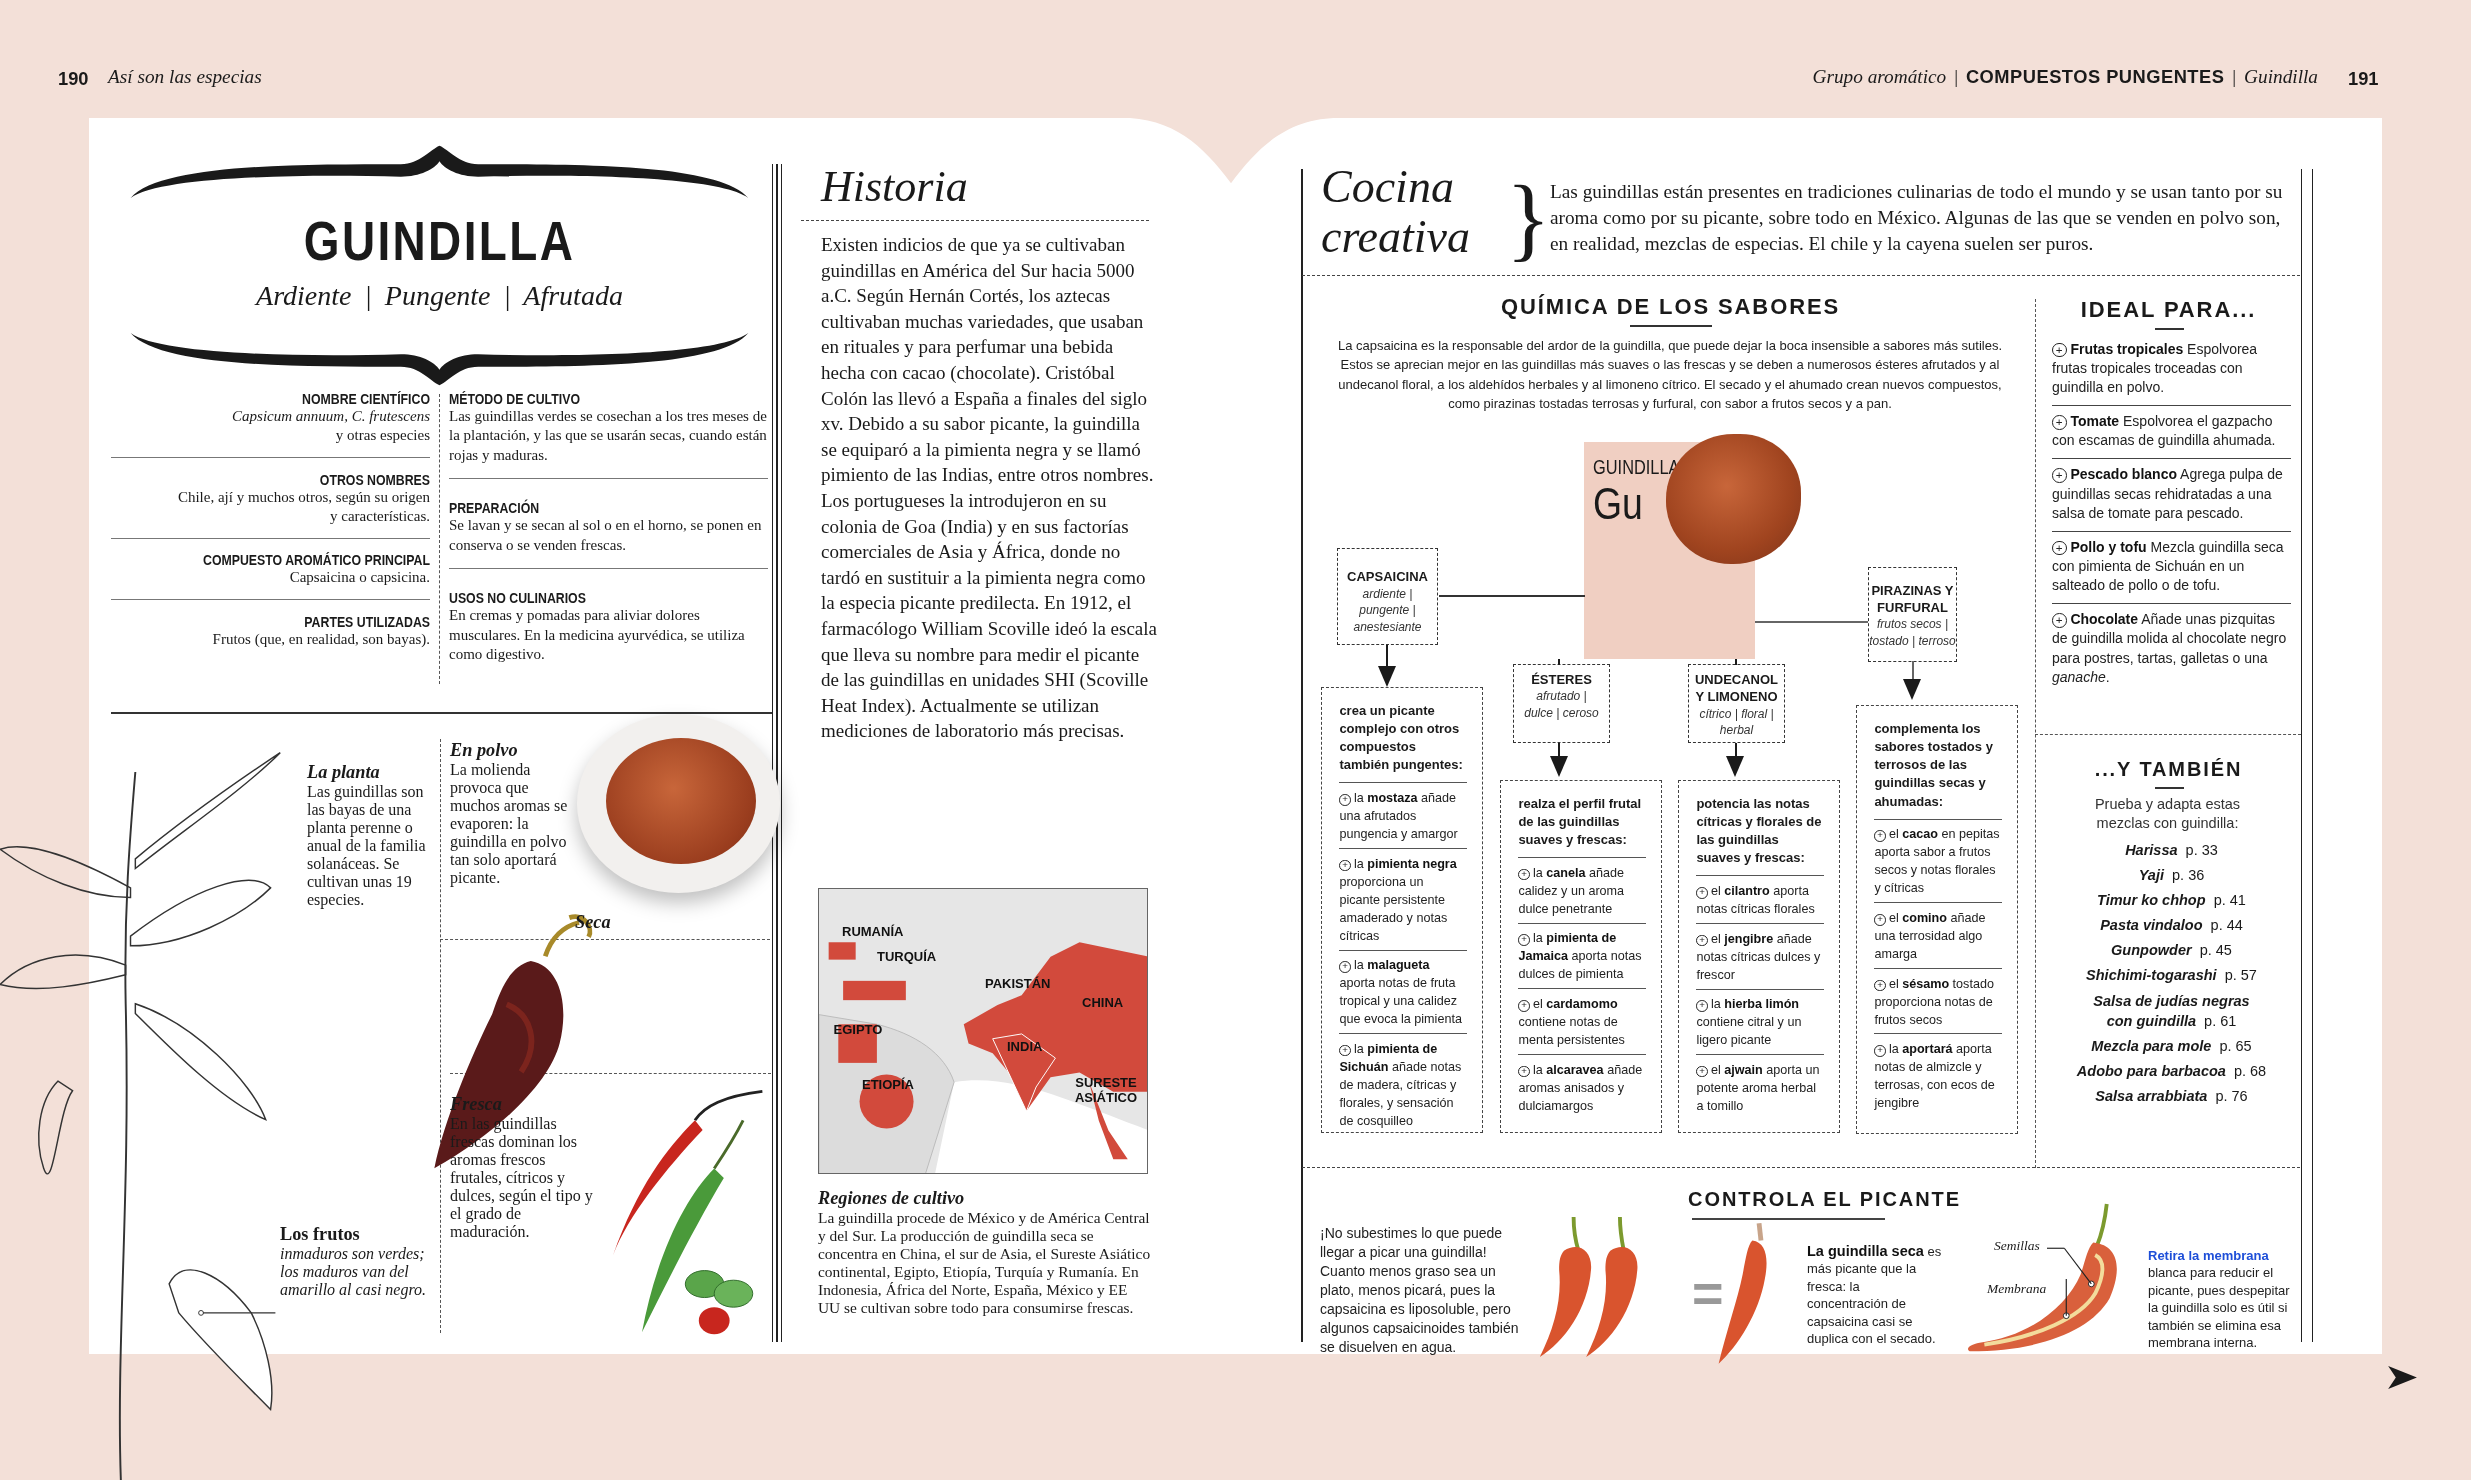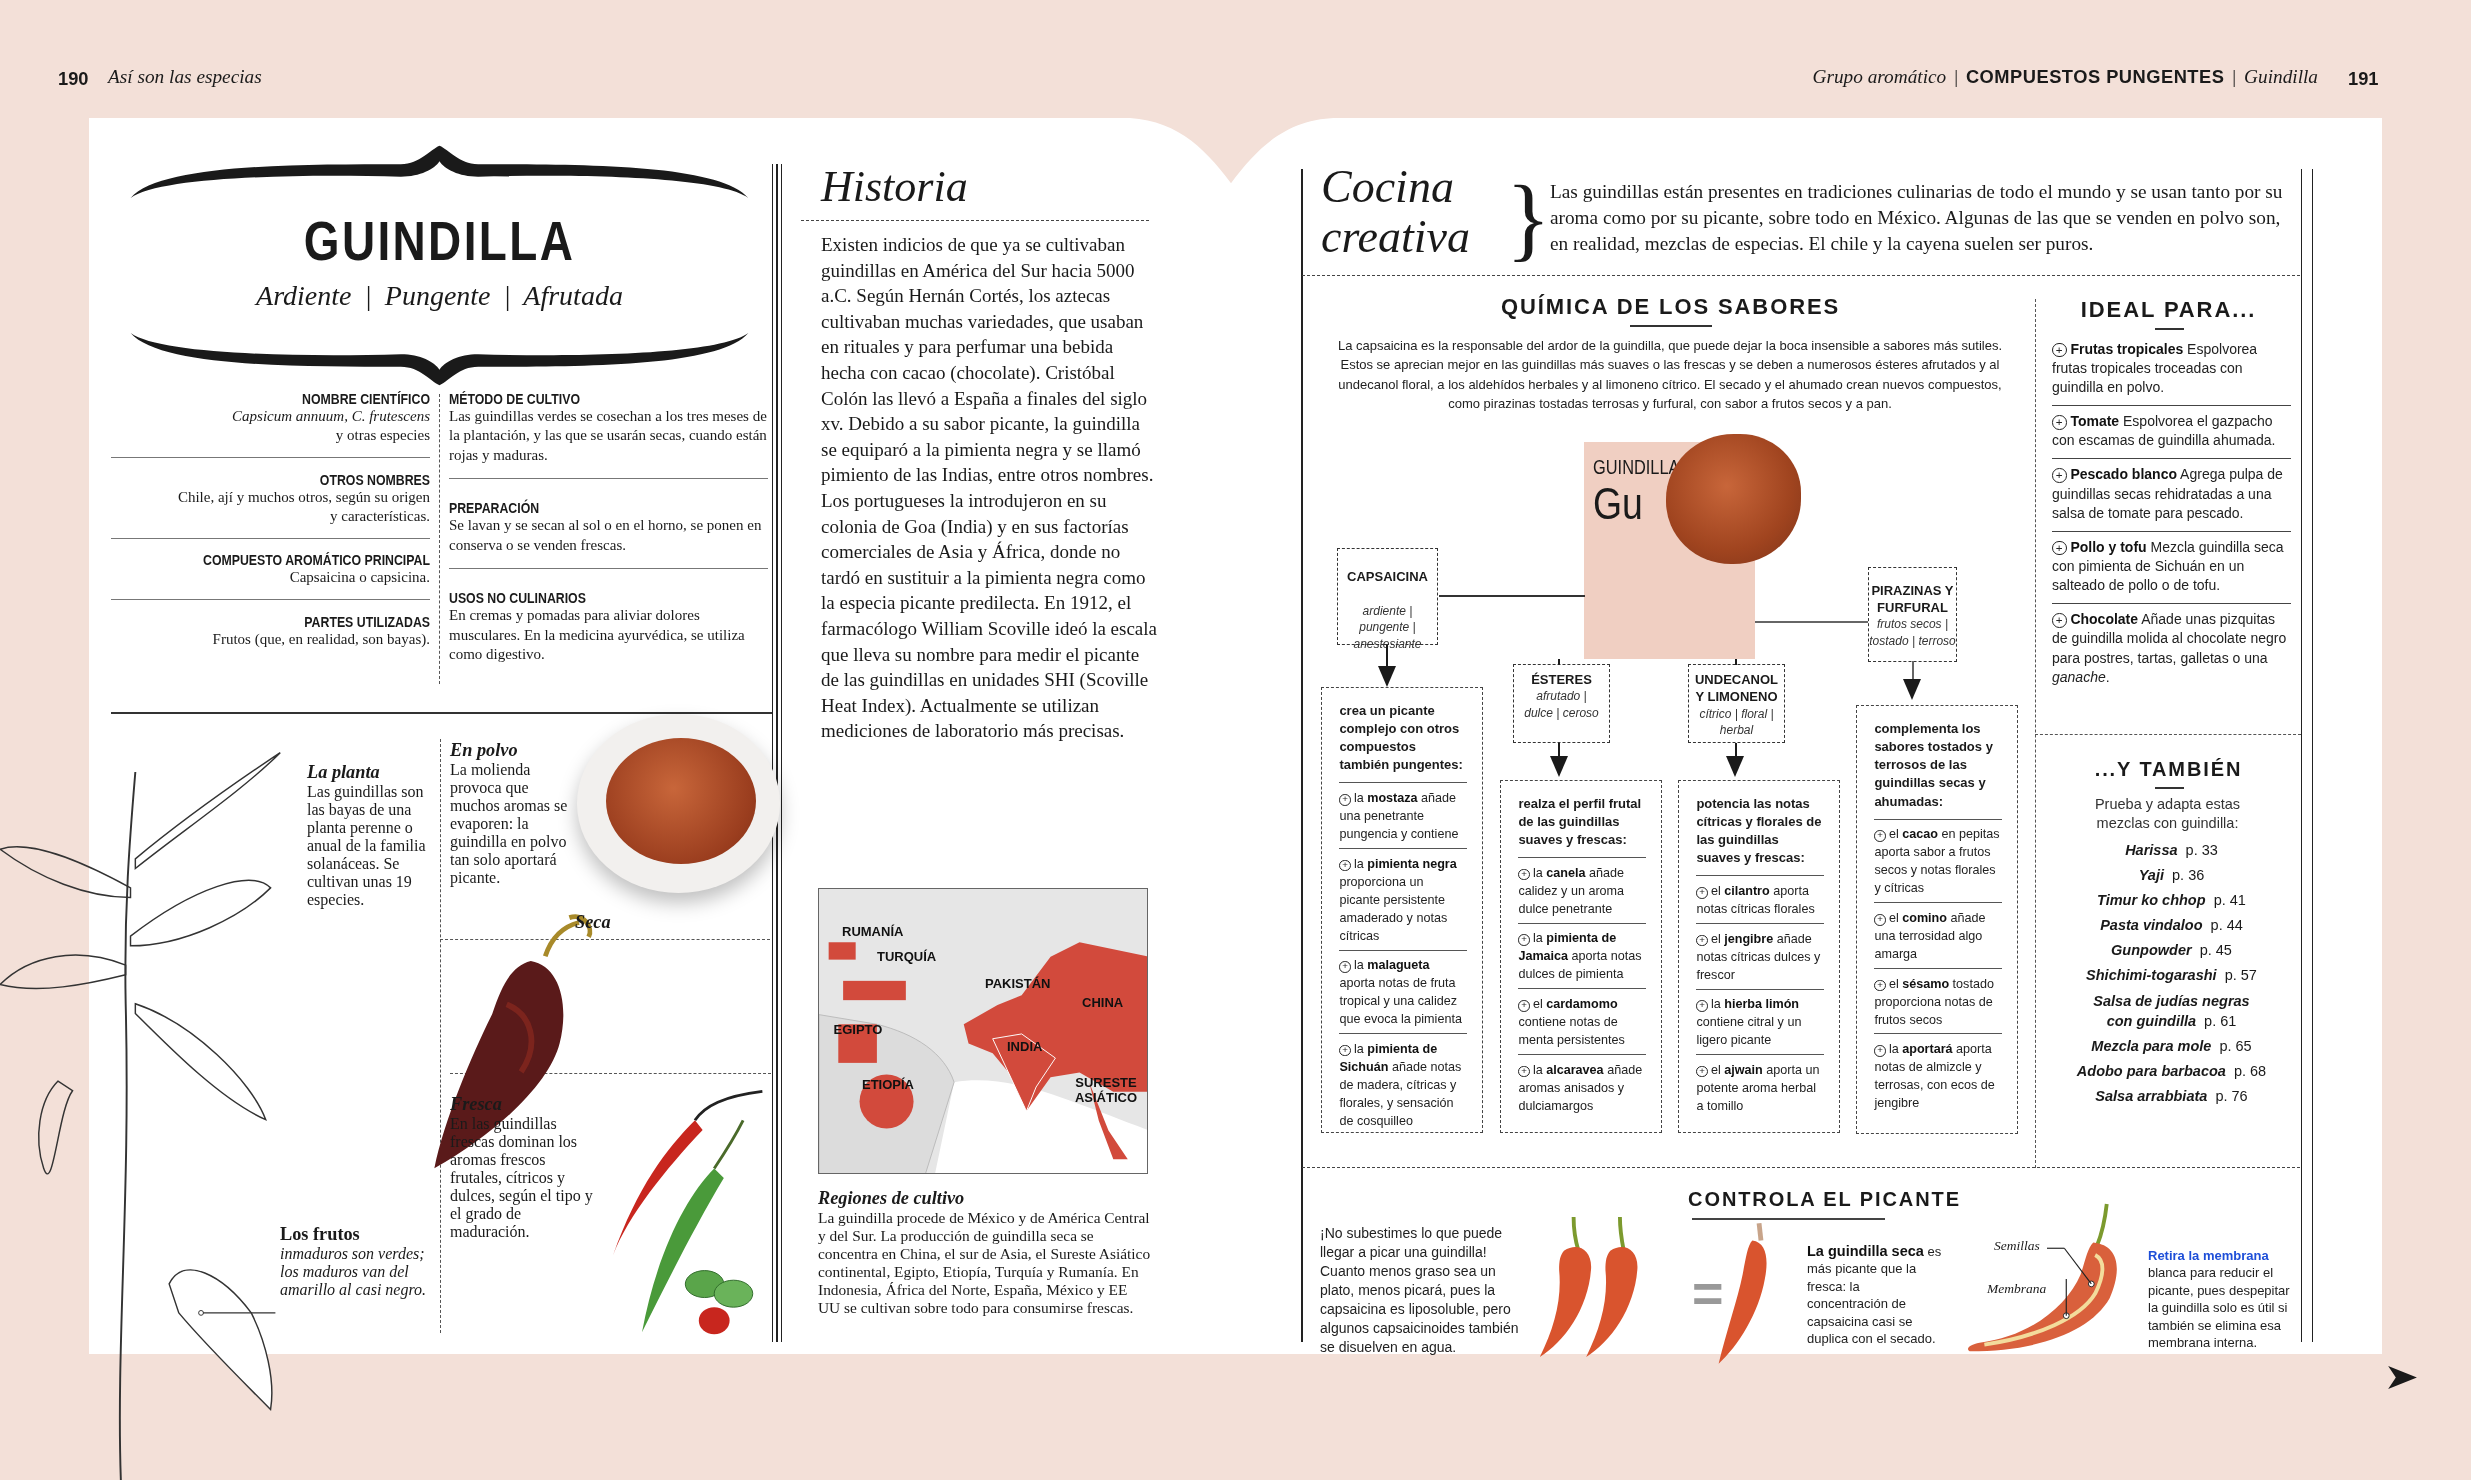--- a/index.html
+++ b/index.html
@@ -248,21 +248,21 @@
 <div class="abs small-sans" style="left:1337px;top:336px;width:666px;text-align:center;font-size:13px;line-height:19.3px;color:#222;">La capsaicina es la responsable del ardor de la guindilla, que puede dejar la boca insensible a sabores más sutiles. Estos se aprecian mejor en las guindillas más suaves o las frescas y se deben a numerosos ésteres afrutados y al undecanol floral, a los aldehídos herbales y al limoneno cítrico. El secado y el ahumado crean nuevos compuestos, como pirazinas tostadas terrosas y furfural, con sabor a frutos secos y a pan.</div>
 
 <div class="abs" style="left:1584px;top:442px;width:171px;height:217px;background:#f0cfc2;">
   <div class="sans" style="position:absolute;left:8.7px;top:14.5px;font-size:19.3px;transform:scaleX(0.85);transform-origin:left;">GUINDILLA</div>
   <div class="sans" style="position:absolute;left:8.7px;top:37px;font-size:44px;transform:scaleX(0.85);transform-origin:left;">Gu</div>
 </div>
 <div class="abs" style="left:1666px;top:434px;width:135px;height:130px;border-radius:50% 45% 50% 48%;background:radial-gradient(circle at 45% 40%, #c8663a, #a0441f 60%, #7c3218);"></div>
 
 <div class="dash-box" style="left:1337px;top:548px;width:101px;height:97px;padding-top:19.3px;">
   <div class="box-title">CAPSAICINA</div>
-  <div class="box-sub" style="padding:0 3.9px;margin-top:17px;">ardiente | pungente | anestesiante</div>
+  <div class="box-sub" style="padding:0 3.9px;">ardiente | pungente | anestesiante</div>
 </div>
 <div class="hline" style="left:1439px;top:595px;width:146px;"></div>
 <div class="vline" style="left:1386px;top:645px;height:25px;"></div>
 <div class="arrow-down" style="left:1378px;top:666px;"></div>
 
 <div class="dash-box" style="left:1513px;top:664px;width:97px;height:79px;padding-top:5.8px;">
   <div class="box-title">ÉSTERES</div>
   <div class="box-sub" style="padding:0 9.7px;">afrutado | dulce | ceroso</div>
 </div>
 <div class="vline" style="left:1558px;top:659px;height:5.8px;"></div>
@@ -280,21 +280,21 @@
 <div class="dash-box" style="left:1868px;top:567px;width:89px;height:95px;padding-top:13.5px;">
   <div class="box-title">PIRAZINAS Y FURFURAL</div>
   <div class="box-sub">frutos secos | tostado | terroso</div>
 </div>
 <div class="hline" style="left:1755px;top:621px;width:113px;background:#666;"></div>
 <div class="vline" style="left:1912px;top:661px;height:21px;background:#666;"></div>
 <div class="arrow-down" style="left:1903px;top:679px;"></div>
 
 <div class="col-box" style="left:1321px;top:687px;width:162px;height:446px;">
   <div class="col-lead">crea un picante complejo con otros compuestos también pungentes:</div>
-  <div class="col-item"><span class="plus">+</span><span>la</span> <span class="k">mostaza</span> <span>añade una penetrante pungencia y contiene</span></div>
+  <div class="col-item"><span class="plus">+</span><span>la</span> <span class="k">mostaza</span> <span>añade una afrutados pungencia y amargor</span></div>
   <div class="col-item"><span class="plus">+</span><span>la</span> <span class="k">pimienta negra</span> <span>proporciona un picante persistente amaderado y notas cítricas</span></div>
   <div class="col-item"><span class="plus">+</span><span>la</span> <span class="k">malagueta</span> <span>aporta notas de fruta tropical y una calidez que evoca la pimienta</span></div>
   <div class="col-item"><span class="plus">+</span><span>la</span> <span class="k">pimienta de Sichuán</span> <span>añade notas de madera, cítricas y florales, y sensación de cosquilleo</span></div>
 </div>
 <div class="col-box" style="left:1500px;top:780px;width:162px;height:353px;">
   <div class="col-lead">realza el perfil frutal de las guindillas suaves y frescas:</div>
   <div class="col-item"><span class="plus">+</span><span>la</span> <span class="k">canela</span> <span>añade calidez y un aroma dulce penetrante</span></div>
   <div class="col-item"><span class="plus">+</span><span>la</span> <span class="k">pimienta de Jamaica</span> <span>aporta notas dulces de pimienta</span></div>
   <div class="col-item"><span class="plus">+</span><span>el</span> <span class="k">cardamomo</span> <span>contiene notas de menta persistentes</span></div>
   <div class="col-item"><span class="plus">+</span><span>la</span> <span class="k">alcaravea</span> <span>añade aromas anisados y dulciamargos</span></div>

